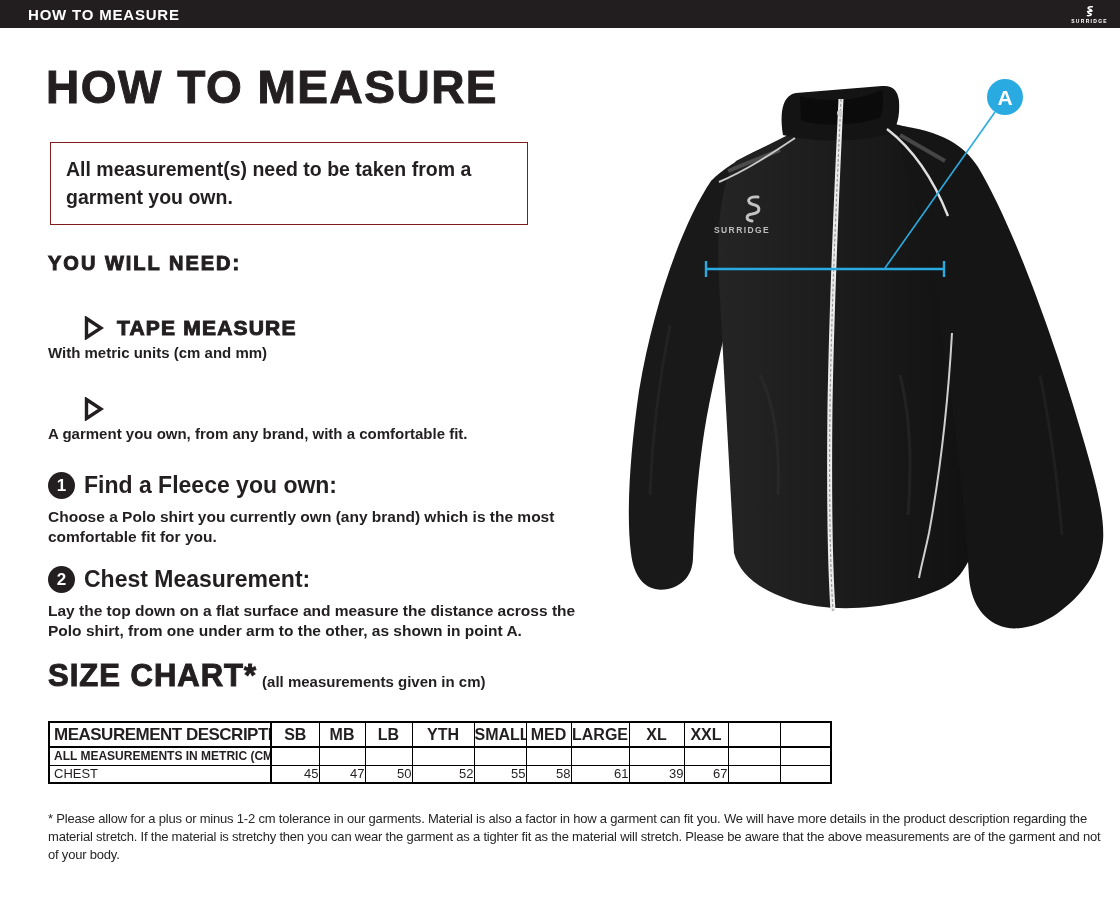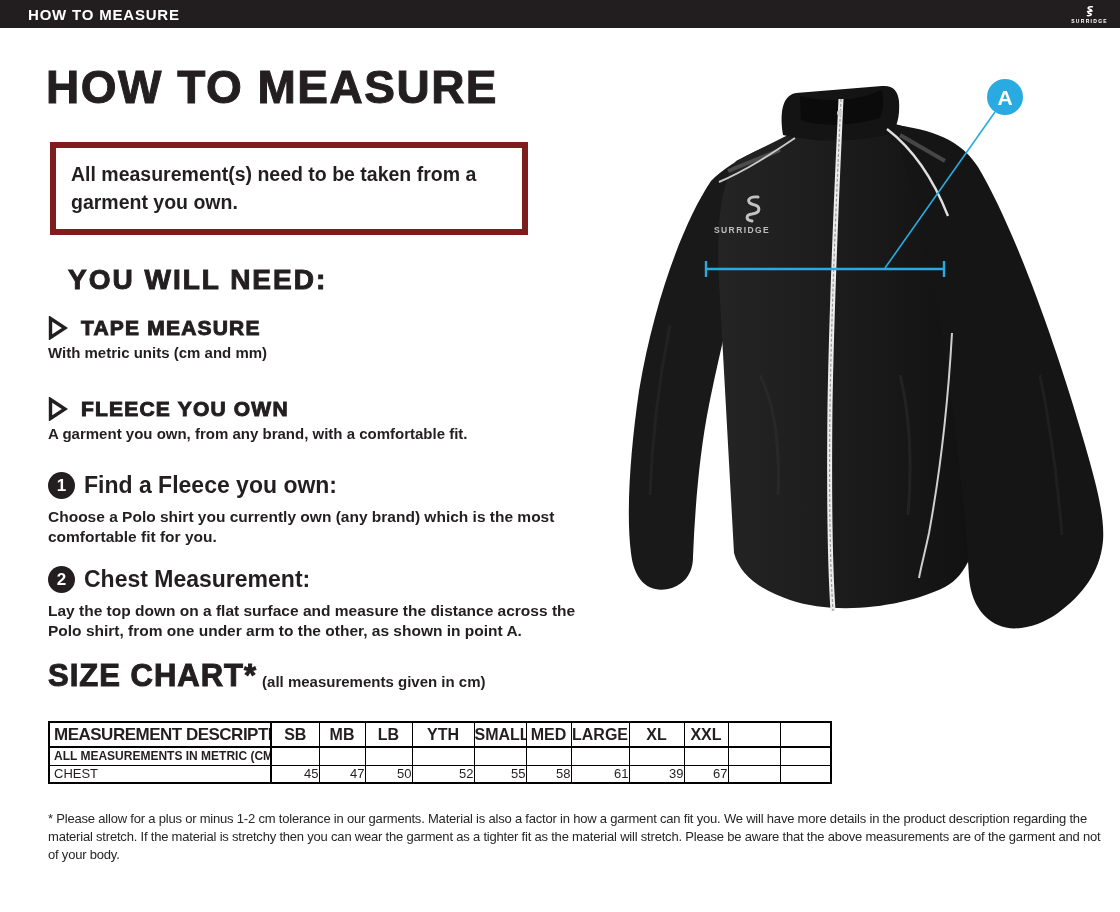--- a/index.html
+++ b/index.html
@@ -14,30 +14,30 @@
   .brand { display:flex; flex-direction:column; align-items:center; line-height:1; }
   .brand-mark { width:13px; height:13px; }
   .brand-name { color:#ffffff; font-size:5px; font-weight:bold; letter-spacing:1.3px; margin-top:1px; }
 
   .xbold { font-weight:bold; -webkit-text-stroke:1px currentColor; }
 
   
   .page-title { position:absolute; left:46px; top:60px; font-size:46px; letter-spacing:1.5px; }
 
   
-  .notice-box { position:absolute; left:50px; top:142px; width:478px; border:6px solid #7f1d1d;
+  .notice-box { position:absolute; left:50px; top:142px; width:478px; border:1px solid #7f1d1d;
                 padding:13px 15px; }
   .notice-text { font-size:19.5px; font-weight:bold; line-height:1.42; }
 
   
-  .ywn-heading { position:absolute; left:48px; top:264px; font-size:28px; letter-spacing:2px;margin-left:20px; }
+  .ywn-heading { position:absolute; left:48px; top:252px; font-size:20px; letter-spacing:2px; }
   .need-item { position:absolute; left:48px; }
   .need-item.first  { top:316px; }
   .need-item.second { top:397px; }
-  .need-head { display:flex; align-items:center; gap:13px; }
+  .need-head { display:flex; align-items:center; gap:13px;margin-left:36px; }
   .tri-icon { width:20px; height:24px; flex:0 0 auto; }
   .need-label { font-size:21px; letter-spacing:1.2px; }
   .need-desc { font-size:15px; font-weight:bold; margin-top:4px; }
 
   
   .step { position:absolute; left:48px; width:560px; }
   .step.one { top:472px; }
   .step.two { top:566px; }
   .step-head { display:flex; align-items:center; gap:9px; }
   .step-num { width:27px; height:27px; border-radius:50%; background:#231f20; color:#ffffff;
@@ -101,21 +101,20 @@
       <span class="need-label xbold">TAPE MEASURE</span>
     </div>
     <div class="need-desc">With metric units (cm and mm)</div>
   </div>
 
   <div class="need-item second">
     <div class="need-head">
       <svg class="tri-icon" viewBox="0 0 20 24">
         <path d="M2.5 2.5 L17 12 L2.5 21.5 Z" fill="none" stroke="#231f20" stroke-width="3.4" stroke-linejoin="miter"></path>
       </svg>
-      <span class="need-label xbold">FLEECE YOU OWN</span>
     </div>
     <div class="need-desc">A garment you own, from any brand, with a comfortable fit.</div>
   </div>
 
   <div class="step one">
     <div class="step-head">
       <span class="step-num">1</span>
       <span class="step-title">Find a Fleece you own:</span>
     </div>
     <p class="step-desc">Choose a Polo shirt you currently own (any brand) which is the most comfortable fit for you.</p>

